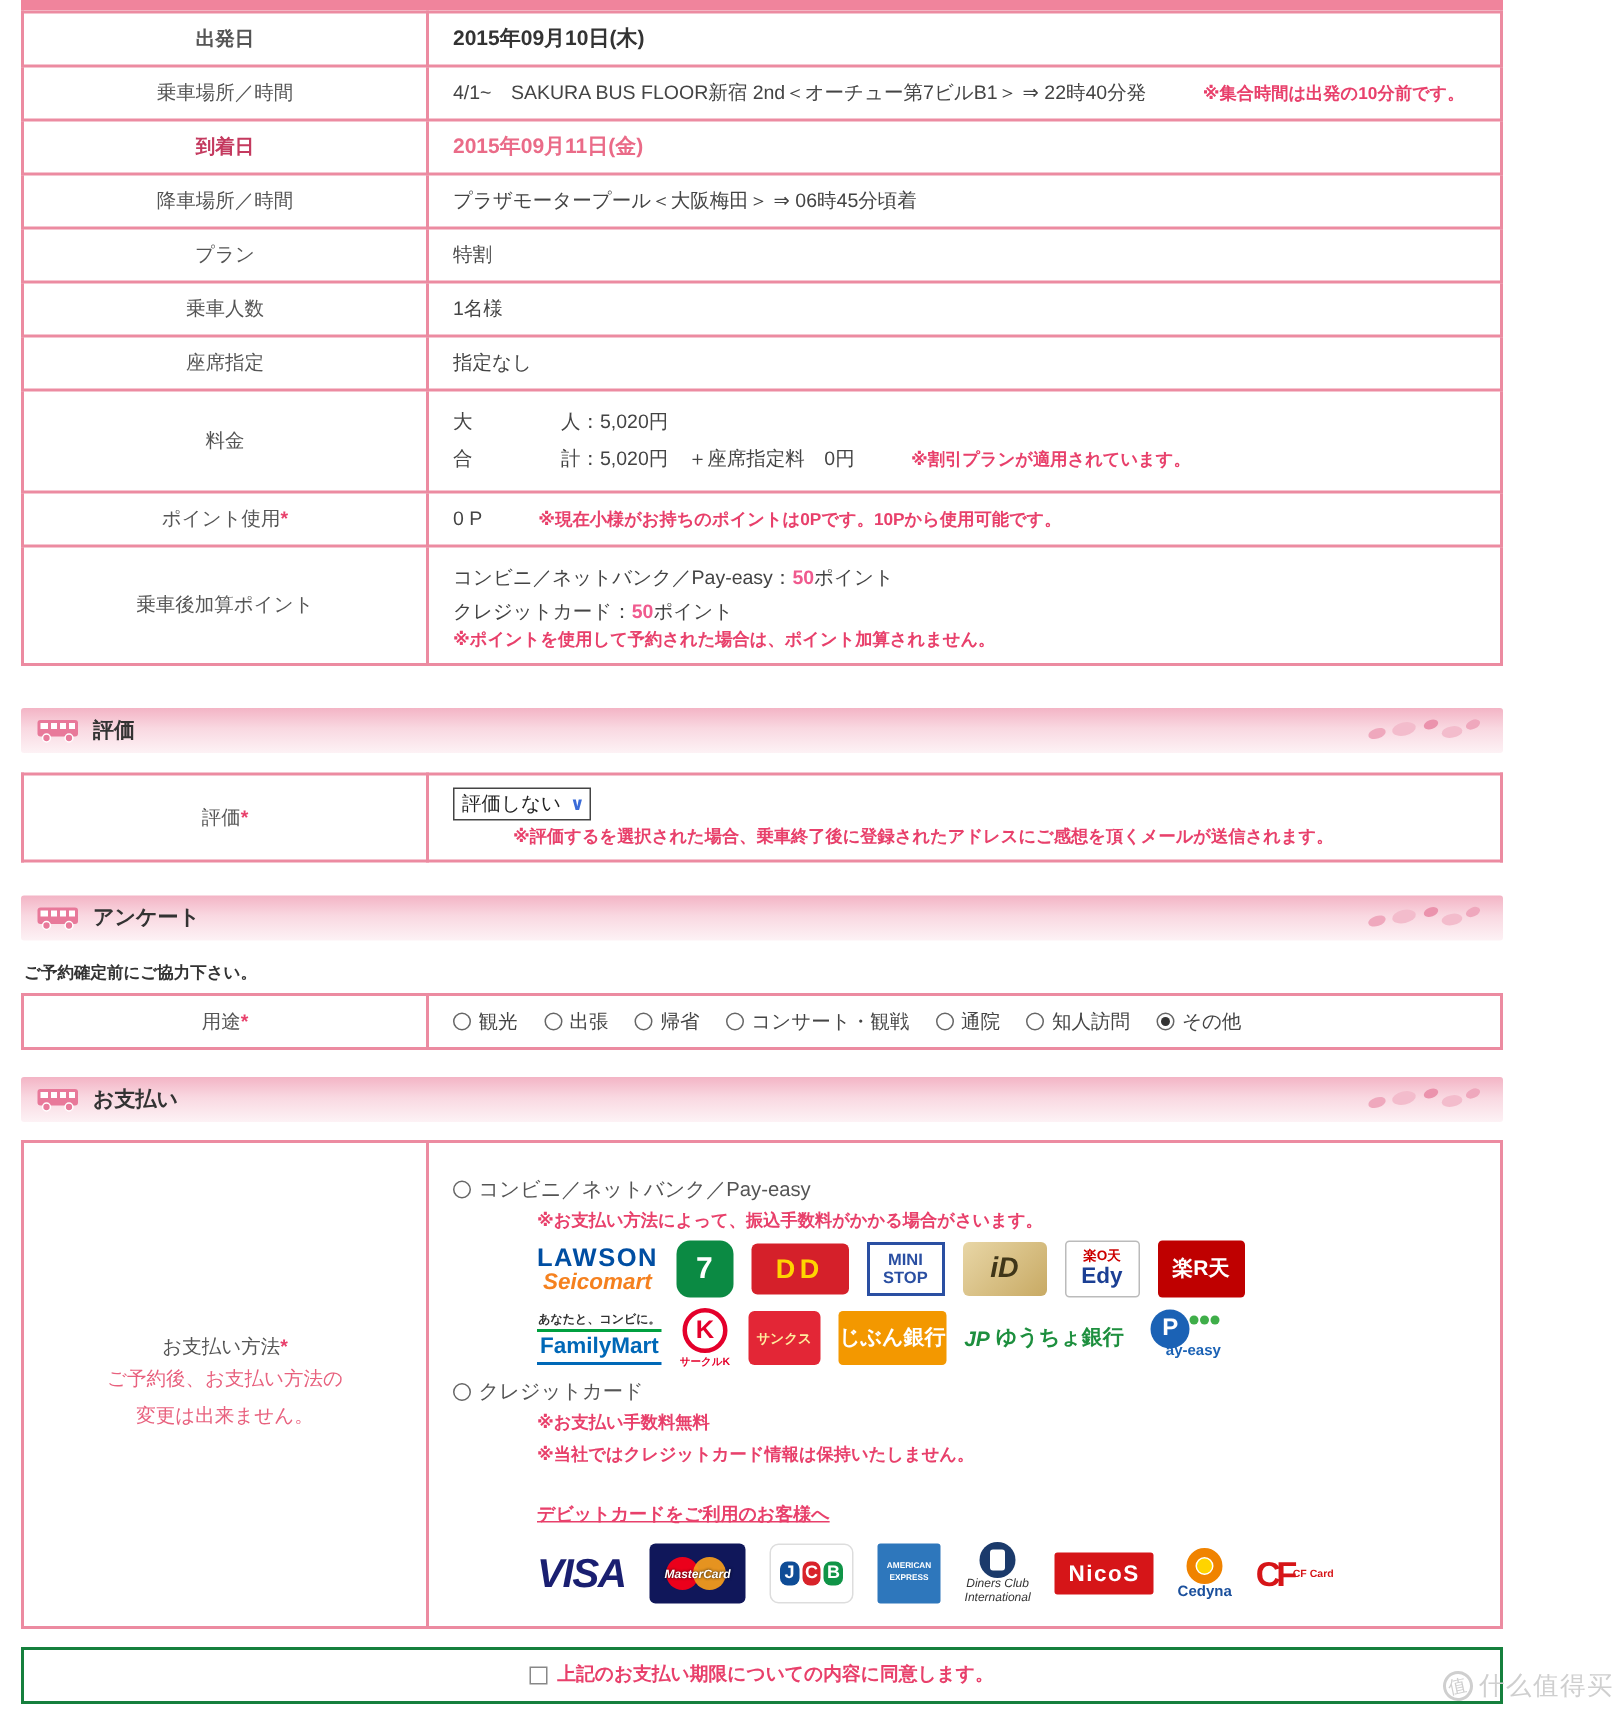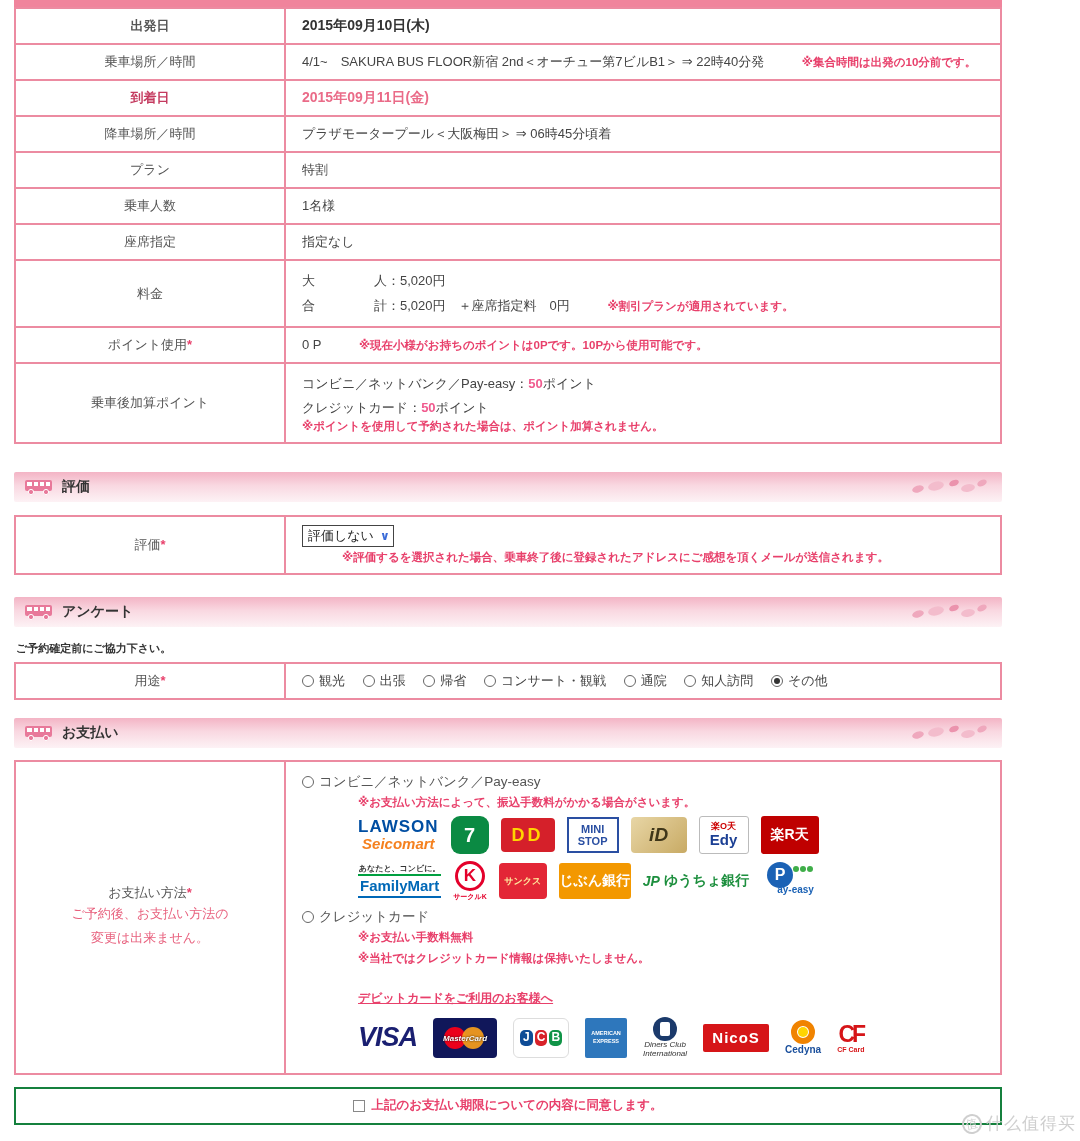--- a/index.html
+++ b/index.html
@@ -50,21 +50,21 @@
   .pay-option { font-size:13.5px; color:#555; margin:6px 0 4px 0; }
   .indent1 { margin-left:56px; margin-bottom:6px; }
   .debit-link { margin-left:56px; margin-top:24px; margin-bottom:8px; }
   .debit-link a { color:#e8406b; font-size:12px; font-weight:bold; text-decoration:underline; cursor:pointer; }
 
   .logo-row { display:flex; align-items:center; margin:6px 0 4px 56px; }
   .lg { display:inline-flex; flex-direction:column; align-items:center; justify-content:center; margin-right:12px; }
   .lg-lawson .l1 { color:#004ea2; font-weight:bold; font-size:17px; letter-spacing:1px; line-height:1.05; }
   .lg-lawson .l2 { color:#f5811f; font-weight:bold; font-style:italic; font-size:15px; line-height:1.05; }
   .lg-seven { width:38px; height:38px; border-radius:9px; background:#0b8a43; color:#fff; font-weight:bold; font-size:20px; justify-content:center; }
-  .lg-daily { width:54px; height:34px; background:#d5202a; border-radius:4px; color:#ffd400; font-weight:bold; font-size:18px; letter-spacing:3px; justify-content:center; }
+  .lg-daily { width:65px; height:34px; background:#d5202a; border-radius:4px; color:#ffd400; font-weight:bold; font-size:18px; letter-spacing:3px; justify-content:center; }
   .lg-ministop { width:52px; height:36px; border:2px solid #2a4fa2; border-radius:0; color:#2a4fa2; font-weight:bold; font-size:11px; line-height:1.1; background:#fff; }
   .lg-id { width:56px; height:36px; background:linear-gradient(135deg,#e8d6a6,#c8aa64); border-radius:4px; color:#3f3619; font-style:italic; font-weight:bold; font-size:19px; justify-content:center; }
   .lg-edy { width:50px; height:38px; border:1px solid #bbb; border-radius:3px; background:#fff; }
   .lg-edy .edy-top { font-size:9px; color:#cc0000; font-weight:bold; line-height:1.1; }
   .lg-edy .edy-bottom { color:#1b3f94; font-weight:bold; font-size:15px; line-height:1.1; }
   .lg-rakutenbank { width:58px; height:38px; background:#bf0000; border-radius:3px; color:#fff; font-weight:bold; font-size:14px; justify-content:center; }
   .lg-fm .fm-slogan { font-size:8px; color:#333; font-weight:bold; line-height:1.3; }
   .lg-fm .fm-name { color:#0068b7; font-weight:bold; font-size:15px; line-height:1.2; border-top:2px solid #00a040; border-bottom:2px solid #0068b7; padding:1px 2px; }
   .lg-circlek .ck-circle { width:30px; height:30px; border-radius:50%; border:3px solid #e4002b; color:#e4002b; font-weight:bold; font-size:17px; display:flex; align-items:center; justify-content:center; }
   .lg-circlek .ck-sub { font-size:7px; color:#e4002b; font-weight:bold; margin-top:1px; }
@@ -93,21 +93,21 @@
   .cd-amex { width:42px; height:40px; background:#2e77bc; border-radius:2px; color:#fff; font-size:5.5px; font-weight:bold; text-align:center; line-height:1.4; padding:2px; }
   .cd-diners { flex-direction:column; }
   .cd-diners .dc-circle { width:24px; height:24px; border-radius:50%; background:#1b3a6b; position:relative; }
   .cd-diners .dc-circle::after { content:""; position:absolute; left:7px; top:5px; width:10px; height:14px; background:#fff; border-radius:2px; }
   .cd-diners .dc-t { font-size:8px; font-style:italic; color:#333; line-height:1.1; }
   .cd-nicos { width:66px; height:28px; background:#d61518; border-radius:2px; color:#fff; font-weight:bold; font-size:15px; letter-spacing:1px; }
   .cd-cedyna { flex-direction:column; }
   .cd-cedyna .ced-ring { width:24px; height:24px; border-radius:50%; border:6px solid #f08300; position:relative; }
   .cd-cedyna .ced-ring::after { content:""; position:absolute; left:1px; top:1px; width:10px; height:10px; background:#ffd400; border-radius:50%; }
   .cd-cedyna .ced-t { font-size:10px; color:#1a4f9c; font-weight:bold; }
-  .cd-cf { flex-direction:column; }
+  .cd-cf { flex-direction:row; }
   .cd-cf .cf-big { color:#d61518; font-weight:bold; font-size:23px; letter-spacing:-3px; line-height:1; }
   .cd-cf .cf-small { color:#d61518; font-size:7px; font-weight:bold; }
 
   
   .agreement { border:2px solid #15803d; height:38px; display:flex; align-items:center; justify-content:center; margin-top:12px; }
   .agreement .agr-text { color:#e8406b; font-size:12.5px; font-weight:bold; }
   .watermark { position:absolute; right:4px; bottom:6px; display:flex; align-items:center; color:#cfcfcf; font-size:17px; letter-spacing:1px; }
   .wm-circle { width:20px; height:20px; border:2px solid #cfcfcf; border-radius:50%; display:flex; align-items:center; justify-content:center; font-size:12px; margin-right:4px; transform:rotate(-12deg); }
 
   .mt28 { margin-top:28px; } .mt22 { margin-top:22px; } .mt18 { margin-top:18px; } .mt13 { margin-top:13px; } .mt12 { margin-top:12px; }
@@ -267,21 +267,21 @@
         </svg>
   </div>
   <table class="grid mt12">
     <tbody>
           <tr>
       <td class="lbl">
         <div><span>お支払い方法</span><span class="req">*</span></div>
         <div class="pay-left-note">ご予約後、お支払い方法の</div>
         <div class="pay-left-note">変更は出来ません。</div>
       </td>
-      <td class="val" style="vertical-align:top; padding-top:5px;">
+      <td class="val" style="vertical-align:top; padding-top:16px;">
         <div class="pay-option"><span class="radio"></span><span>コンビニ／ネットバンク／Pay-easy</span></div>
         <div class="rednote indent1 b">※お支払い方法によって、振込手数料がかかる場合がさいます。</div>
 
         <div class="logo-row">
           <span class="lg lg-lawson">
                   <span class="l1">LAWSON</span>
                   <span class="l2">Seicomart</span>
                 </span>
           <span class="lg lg-seven">
                   <span>7</span>

